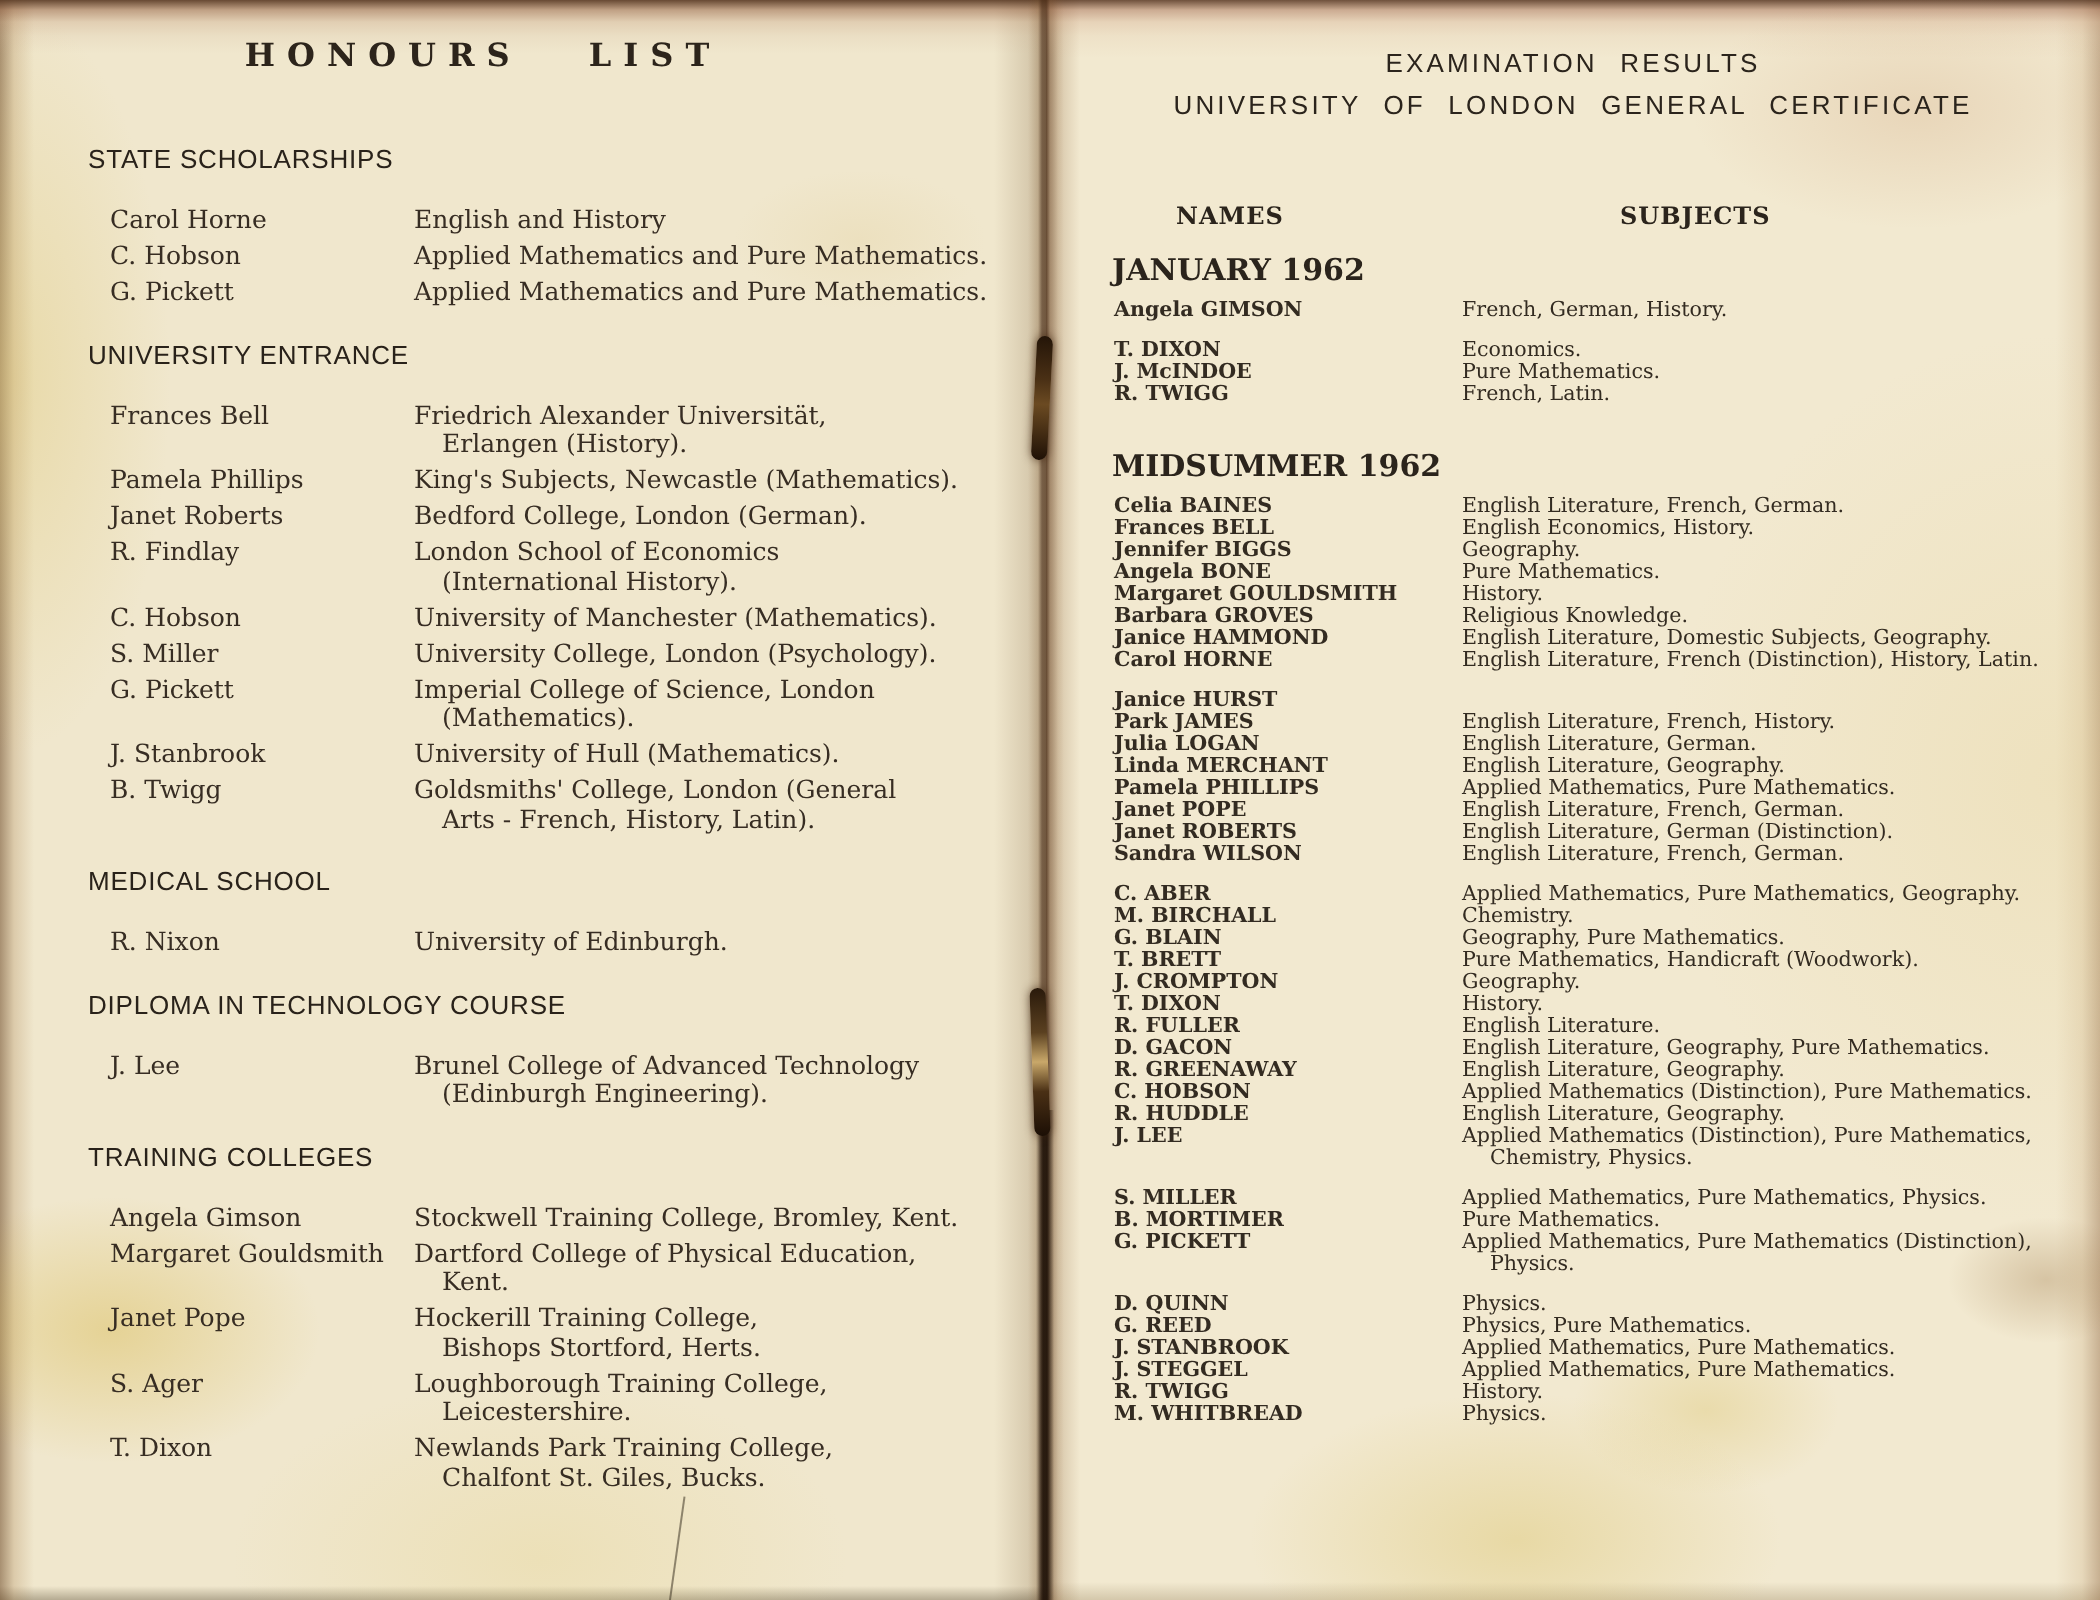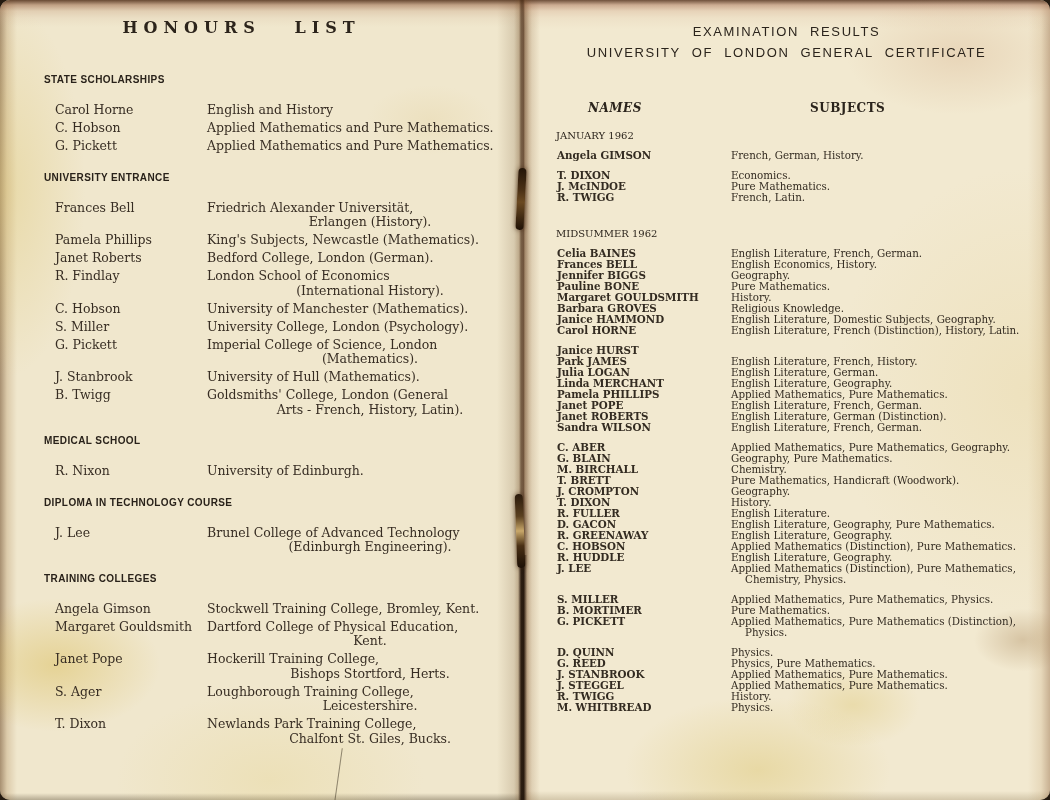--- a/index.html
+++ b/index.html
@@ -1,17 +1,17 @@
 <!DOCTYPE html>
 <html style="--paper: #f0e7cd; --paper2: #f2e9d0; --ink: #2c241b;"><head>
 <meta charset="utf-8">
 <style>
   html,body{margin:0;padding:0;background:#241a10;}
   .spread{position:relative;width:1050px;height:800px;overflow:hidden;
-          font-family:"DejaVu Serif","Liberation Serif",serif;border-radius:10px;}
+          font-family:"DejaVu Serif","Liberation Serif",serif;}
   .page{position:absolute;top:0;height:800px;}
 
   .page-left{left:0;width:523px;background:
     radial-gradient(150px 95px at 55px 665px, rgba(214,182,72,.42), transparent 70%),
     radial-gradient(110px 260px at 6px 190px, rgba(220,196,110,.38), transparent 72%),
     radial-gradient(220px 130px at 270px 780px, rgba(226,206,128,.28), transparent 70%),
     radial-gradient(90px 50px at 430px 120px, rgba(222,200,140,.22), transparent 70%),
     linear-gradient(180deg, rgba(92,60,38,.92) 0px, rgba(152,102,72,.55) 5px, rgba(192,150,118,.30) 11px, rgba(202,170,140,.14) 18px, rgba(0,0,0,0) 27px),
     linear-gradient(90deg, rgba(108,72,38,.55) 0px, rgba(162,120,70,.26) 7px, rgba(0,0,0,0) 17px),
     linear-gradient(0deg, rgba(70,58,36,.35) 0px, rgba(0,0,0,0) 7px),
@@ -27,35 +27,35 @@
     linear-gradient(180deg, rgba(88,54,34,.85) 0px, rgba(165,110,84,.5) 5px, rgba(205,160,130,.30) 11px, rgba(214,180,150,.15) 18px, rgba(0,0,0,0) 29px),
     linear-gradient(270deg, rgba(140,96,58,.42) 0px, rgba(180,140,90,.18) 9px, rgba(0,0,0,0) 22px),
     linear-gradient(90deg, rgba(78,48,24,.55) 0px, rgba(140,100,60,.26) 6px, rgba(0,0,0,0) 17px),
     linear-gradient(0deg, rgba(122,100,60,.25) 0px, rgba(0,0,0,0) 9px),
     var(--paper2,#f2e9d0);}
 
   
   .lp-title{margin:18px 40px 0 0;text-align:center;font-weight:bold;font-size:16px;
             letter-spacing:6px;word-spacing:22px;color:var(--ink,#2c241b);}
   .lp-heading{margin:17px 0 16px 44px;font-family:"Liberation Sans","DejaVu Sans",sans-serif;
-              font-weight:bold;font-size:10px;line-height:14px;letter-spacing:.4px;color:#29221a;}
+              font-weight:normal;font-size:13px;line-height:14px;letter-spacing:.4px;color:#29221a;}
   .lp-heading.first{margin-top:36px;}
   .lp-entry{display:flex;margin:0 0 3.5px 55px;font-size:12.5px;line-height:14.5px;color:#372d23;}
   .lp-name{width:152px;flex:none;}
   .lp-detail{width:312px;}
-  .lp-line2{padding-left:14px;text-align:center;}
+  .lp-line2{padding-left:14px;}
 
   
   .rp-title{margin:22px 0 0;text-align:center;font-family:"Liberation Sans","DejaVu Sans",sans-serif;
             font-weight:normal;font-size:13px;line-height:20.5px;letter-spacing:1.6px;word-spacing:6px;color:#2b241c;}
   .rp-cols{display:flex;margin:38px 0 0 65px;font-weight:bold;font-size:12px;letter-spacing:.5px;color:#2b241c;}
-  .rp-col-names{width:222px;flex:none;font-style:italic;}
+  .rp-col-names{width:222px;flex:none;}
   .rp-section{margin:0;}
   .rp-section + .rp-section{margin-top:24px;}
-  .rp-section-heading{margin:14px 0 8px 33px;font-weight:normal;font-size:10px;line-height:13px;color:#2b241c;}
+  .rp-section-heading{margin:14px 0 8px 33px;font-weight:bold;font-size:15px;line-height:13px;color:#2b241c;}
   .rp-group{margin:0 0 9px;}
   .rp-group:last-child{margin-bottom:0;}
   .rp-row{display:flex;margin-left:34px;font-size:10.3px;line-height:11px;color:#332b21;}
   .rp-name{width:174px;flex:none;font-weight:bold;}
   .rp-subj{width:306px;padding-left:14px;text-indent:-14px;}
 
   
   .gutter{position:absolute;left:514px;top:0;width:18px;height:800px;pointer-events:none;
           background:linear-gradient(90deg, rgba(0,0,0,0) 0px, rgba(120,80,40,.22) 5px,
                      rgba(74,44,22,.65) 7px, rgba(74,44,22,.7) 9px,
@@ -253,21 +253,21 @@
             </div>
             <div class="rp-row">
               <div class="rp-name">Frances BELL</div>
               <div class="rp-subj">English Economics, History.</div>
             </div>
             <div class="rp-row">
               <div class="rp-name">Jennifer BIGGS</div>
               <div class="rp-subj">Geography.</div>
             </div>
             <div class="rp-row">
-              <div class="rp-name">Pauline BONE</div>
+              <div class="rp-name">Angela BONE</div>
               <div class="rp-subj">Pure Mathematics.</div>
             </div>
             <div class="rp-row">
               <div class="rp-name">Margaret GOULDSMITH</div>
               <div class="rp-subj">History.</div>
             </div>
             <div class="rp-row">
               <div class="rp-name">Barbara GROVES</div>
               <div class="rp-subj">Religious Knowledge.</div>
             </div>
@@ -312,26 +312,26 @@
               <div class="rp-name">Sandra WILSON</div>
               <div class="rp-subj">English Literature, French, German.</div>
             </div>
           </div>
           <div class="rp-group">
             <div class="rp-row">
               <div class="rp-name">C. ABER</div>
               <div class="rp-subj">Applied Mathematics, Pure Mathematics, Geography.</div>
             </div>
             <div class="rp-row">
+              <div class="rp-name">M. BIRCHALL</div>
+              <div class="rp-subj">Chemistry.</div>
+            </div>
+            <div class="rp-row">
               <div class="rp-name">G. BLAIN</div>
               <div class="rp-subj">Geography, Pure Mathematics.</div>
-            </div>
-            <div class="rp-row">
-              <div class="rp-name">M. BIRCHALL</div>
-              <div class="rp-subj">Chemistry.</div>
             </div>
             <div class="rp-row">
               <div class="rp-name">T. BRETT</div>
               <div class="rp-subj">Pure Mathematics, Handicraft (Woodwork).</div>
             </div>
             <div class="rp-row">
               <div class="rp-name">J. CROMPTON</div>
               <div class="rp-subj">Geography.</div>
             </div>
             <div class="rp-row">

